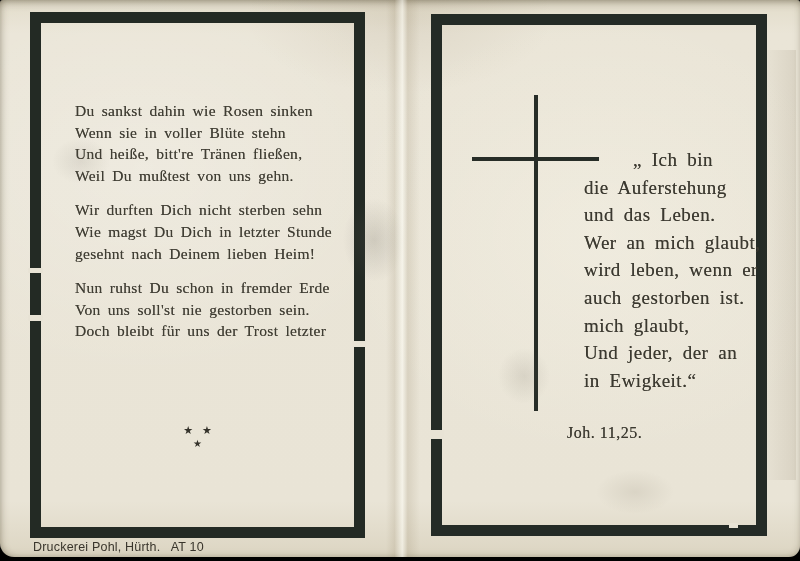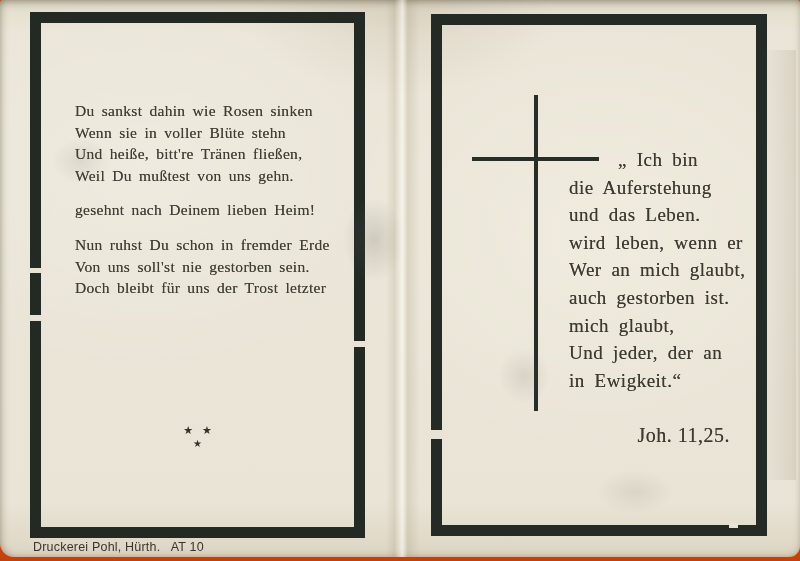--- a/index.html
+++ b/index.html
@@ -2,21 +2,21 @@
 <html><head>
 <meta charset="utf-8">
 <style>
   html,body{margin:0;padding:0;}
   body{
     width:800px;height:561px;
     background:#15130e;
     font-family:"Liberation Serif", serif;
     overflow:hidden;
   }
-  .scan{position:relative;width:800px;height:561px;background:#c2410c;overflow:hidden;}
+  .scan{position:relative;width:800px;height:561px;background:#000000;overflow:hidden;}
 
   
   .card{
     position:absolute;left:0;top:0;width:800px;height:557px;
     background-color:#e8e3d5;
     background-image:
       radial-gradient(ellipse 420px 300px at 18% 30%, rgba(255,255,255,0.22), transparent 70%),
       radial-gradient(ellipse 380px 320px at 75% 42%, rgba(255,253,242,0.28), transparent 70%),
       radial-gradient(ellipse 220px 110px at 50% 3%, rgba(120,100,70,0.10), transparent 70%),
       linear-gradient(180deg,#e2dcca 0%,#eae5d7 6%,#e9e4d6 90%,#dcd5c2 100%);
@@ -58,30 +58,30 @@
   .orn-row{position:absolute;left:0;width:313px;text-align:center;color:#34322a;}
   .orn-row.r1{top:401px;font-size:11px;letter-spacing:9px;text-indent:9px;}
   .orn-row.r2{top:415px;font-size:10px;}
 
   
   .cross-v{position:absolute;left:92px;top:70px;width:4px;height:316px;background:#272d27;}
   .cross-h{position:absolute;left:30px;top:132px;width:127px;height:4px;background:#272d27;}
 
   
   .verse{
-    position:absolute;left:127px;top:121px;
+    position:absolute;left:142px;top:121px;
     font-size:19px;line-height:27.6px;
     color:#3b3930;letter-spacing:0.5px;word-spacing:4.5px;
     text-shadow:0 0 0.4px rgba(60,55,45,0.7);
     white-space:nowrap;
   }
   .verse-line.first{padding-left:49px;}
   .citation{
     position:absolute;left:125px;top:399px;width:163px;
-    text-align:right;font-size:20px;color:#3b3930;
+    text-align:left;font-size:16px;color:#3b3930;
     letter-spacing:0.5px;text-shadow:0 0 0.4px rgba(60,55,45,0.7);
   }
 
   
   .imprint{
     position:absolute;left:33px;top:540px;
     font-family:"Liberation Sans", sans-serif;font-weight:normal;
     font-size:12.5px;color:#39352c;letter-spacing:0.2px;white-space:pre;
   }
 
@@ -107,41 +107,43 @@
 
     <div class="frame left">
       <div class="poem">
         <div class="stanza">
           <div class="poem-line">Du sankst dahin wie Rosen sinken</div>
           <div class="poem-line">Wenn sie in voller Blüte stehn</div>
           <div class="poem-line">Und heiße, bitt're Tränen fließen,</div>
           <div class="poem-line">Weil Du mußtest von uns gehn.</div>
         </div>
         <div class="stanza">
+          <div class="poem-line">Wir durften Dich nicht sterben sehn</div>
+          <div class="poem-line">Wie magst Du Dich in letzter Stunde</div>
           <div class="poem-line">gesehnt nach Deinem lieben Heim!</div>
         </div>
         <div class="stanza">
           <div class="poem-line">Nun ruhst Du schon in fremder Erde</div>
           <div class="poem-line">Von uns soll'st nie gestorben sein.</div>
           <div class="poem-line">Doch bleibt für uns der Trost letzter</div>
         </div>
       </div>
       <div class="orn-row r1"><span>★</span><span>★</span></div>
       <div class="orn-row r2"><span>★</span></div>
     </div>
 
     <div class="frame right">
       <div class="cross-v"></div>
       <div class="cross-h"></div>
       <div class="verse">
         <div class="verse-line first">„ Ich bin</div>
         <div class="verse-line">die Auferstehung</div>
         <div class="verse-line">und das Leben.</div>
+        <div class="verse-line">Wer an mich glaubt,</div>
         <div class="verse-line">wird leben, wenn er</div>
-        <div class="verse-line">Wer an mich glaubt,</div>
         <div class="verse-line">auch gestorben ist.</div>
         <div class="verse-line">mich glaubt,</div>
         <div class="verse-line">Und jeder, der an</div>
         <div class="verse-line">in Ewigkeit.“</div>
       </div>
       <div class="citation">Joh. 11,25.</div>
     </div>
 
     <div class="stain st1"></div>
     <div class="stain st2"></div>

